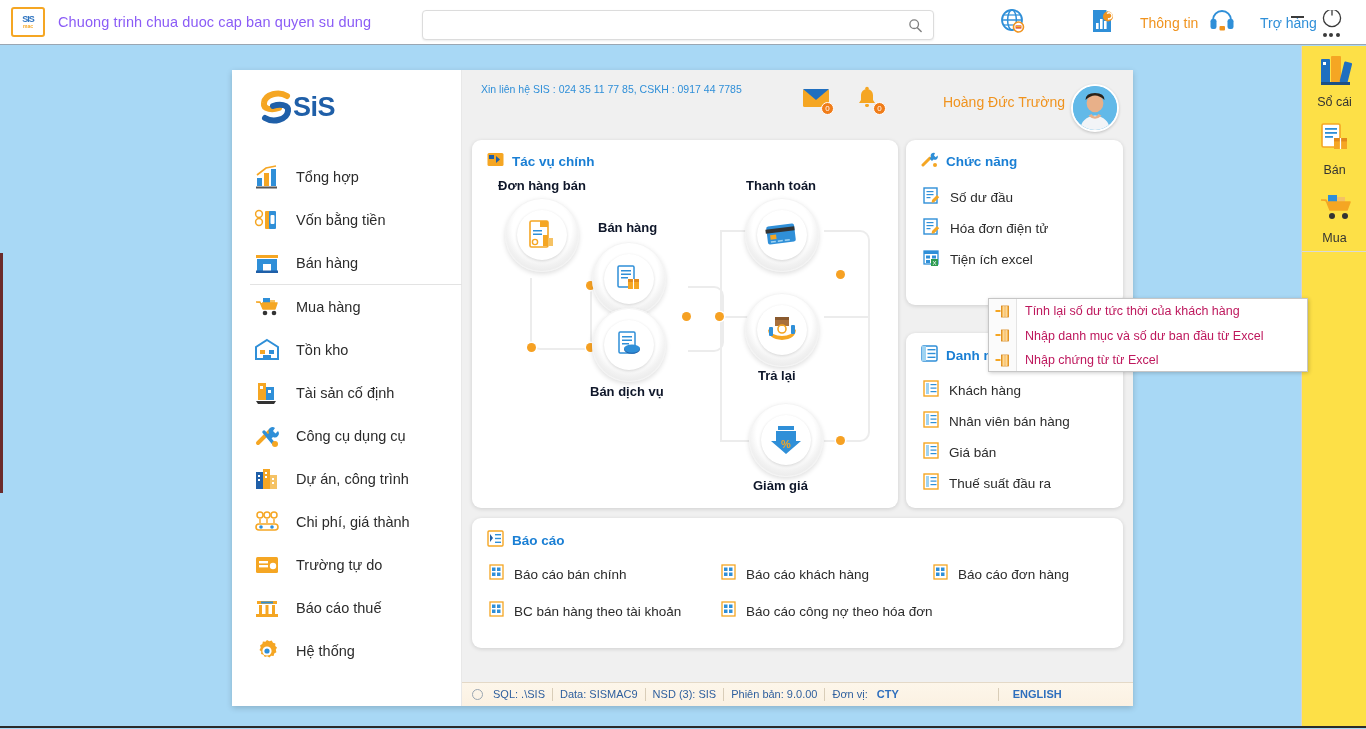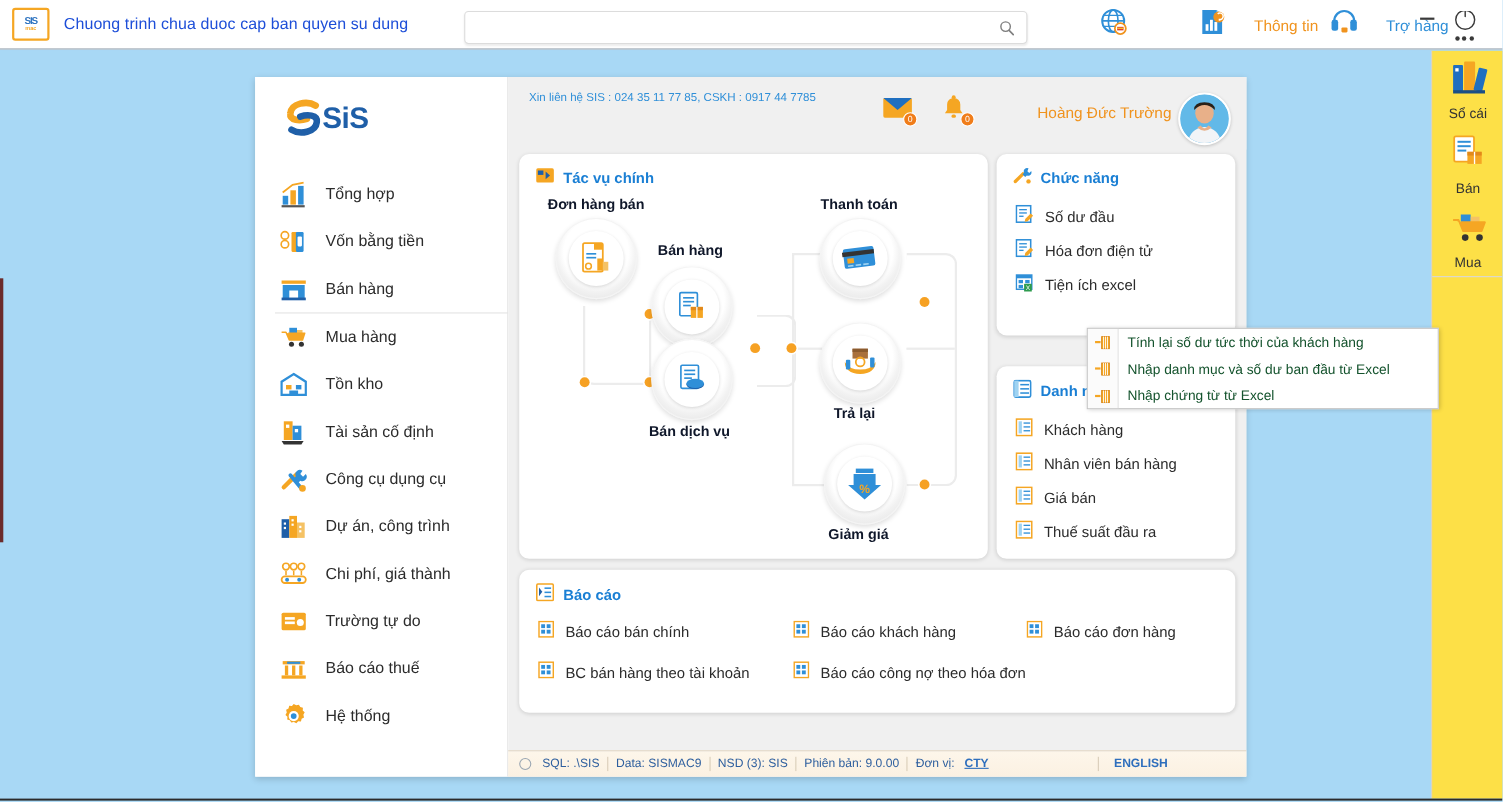--- a/index.html
+++ b/index.html
@@ -17,21 +17,21 @@
   }
   .app-logo{
     width:30px;height:26px;margin-left:11px;
     border:2px solid #f5a623;border-radius:3px;background:#fff;
     display:flex;flex-direction:column;align-items:center;justify-content:center;
     flex:0 0 auto;
   }
   .app-logo .lg1{font-size:9px;font-weight:bold;color:#2f74c0;line-height:8px;letter-spacing:-1px;}
   .app-logo .lg2{font-size:5px;font-weight:bold;color:#f5a623;line-height:6px;letter-spacing:0px;}
   #title-text{
-    margin-left:13px;font-size:14.5px;color:#1d4ed8;letter-spacing:.1px;
+    margin-left:13px;font-size:14.5px;color:#8b5cf6;letter-spacing:.1px;
     white-space:nowrap;
   }
   #global-search{
     position:absolute;left:422px;top:10px;width:512px;height:30px;
     background:#fff;border:1px solid #dcdcdc;border-radius:4px;
     box-shadow:0 1px 2px rgba(0,0,0,.08);
     display:flex;align-items:center;box-sizing:border-box;
   }
   #global-search input{
     border:0;outline:0;flex:1;height:26px;margin-left:9px;font-size:13px;
@@ -168,21 +168,21 @@
 
   
   #ctx-menu{
     position:absolute;left:988px;top:252px;width:320px;height:74px;
     background:#fff;border:1px solid #c6c6c6;box-shadow:1px 1px 4px rgba(0,0,0,.2);
     z-index:50;box-sizing:border-box;
   }
   #ctx-menu .gutter{position:absolute;left:0;top:0;width:27px;height:100%;background:#fbfbfb;border-right:1px solid #e4e4e4;}
   .ctx-item{position:relative;height:24.6px;display:flex;align-items:center;cursor:default;}
   .ctx-item .ci{width:27px;display:flex;align-items:center;justify-content:center;flex:0 0 auto;z-index:2;}
-  .ctx-item .lbl{margin-left:9px;font-size:12.5px;color:#14532d;white-space:nowrap;}
+  .ctx-item .lbl{margin-left:9px;font-size:12.5px;color:#be185d;white-space:nowrap;}
 </style>
 </head>
 <body>
 
 <div id="titlebar">
   <div class="app-logo">
     <div class="lg1">SIS</div>
     <div class="lg2">mac</div>
   </div>
   <div id="title-text">Chuong trinh chua duoc cap ban quyen su dung</div>
@@ -861,21 +861,21 @@
         </div>
       </div>
 
       <div id="statusbar">
         <span class="sb-circle"></span>
         <span class="seg">SQL: .\SIS</span>
         <span class="seg">Data: SISMAC9</span>
         <span class="seg">NSD (3): SIS</span>
         <span class="seg">Phiên bản: 9.0.00</span>
         <span class="seg" style="border-right:0">Đơn vị:</span>
-        <span class="seg bold" style="border-right:0;padding-left:2px;text-decoration:underline;">CTY</span>
+        <span class="seg bold" style="border-right:0;padding-left:2px;">CTY</span>
         <span style="width:92px;display:inline-block"></span>
         <span class="seg bold last" style="border-left:1px solid #d9cdb8;padding-left:14px;">ENGLISH</span>
       </div>
 
     </div>
   </div>
 
   <div id="ctx-menu">
     <div class="gutter"></div>
     <div class="ctx-item">

